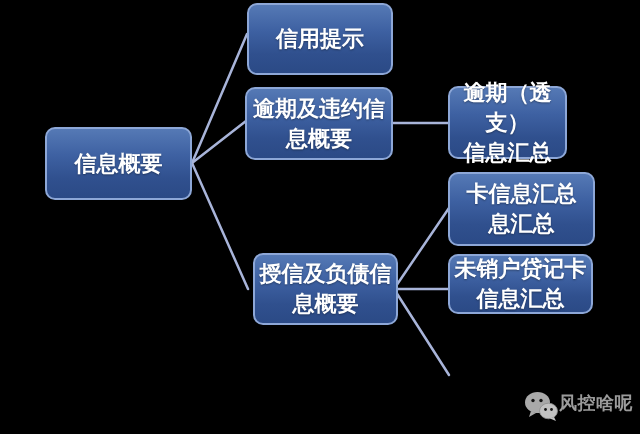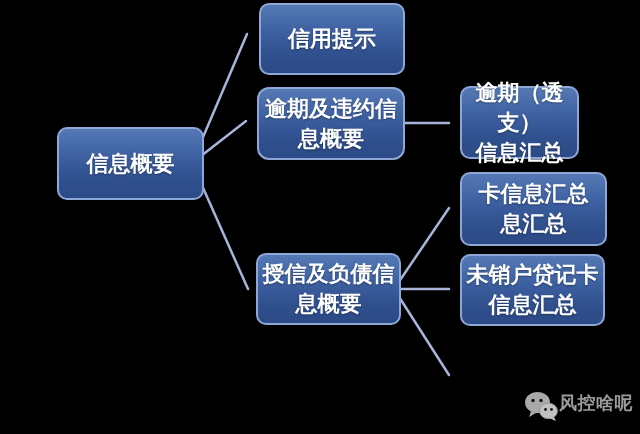--- a/index.html
+++ b/index.html
@@ -27,38 +27,37 @@
     position: absolute;
     z-index: 2;
     box-sizing: border-box;
     background: linear-gradient(180deg, #5579b5 0%, #3e61a2 38%, #30508e 72%, #2b4a86 100%);
     border: 2px solid #8da7d7;
     border-radius: 10px;
     display: flex;
     align-items: center;
     justify-content: center;
     text-align: center;
-    margin-left: 12px;
   }
   .node .lbl {
     color: #ffffff;
     font-weight: bold;
     font-size: 22px;
     line-height: 30px;
     white-space: pre-line;
     text-shadow: 0 1px 2px rgba(0,0,0,0.35);
   }
   
   .n1 { left: 45px;  top: 127px; width: 147px; height: 73px; text-align: right; }
   .n2 { left: 247px; top: 3px;   width: 146px; height: 72px; }
-  .n3 { left: 245px; top: 87px;  width: 148px; height: 73px; border-radius: 12px; }
-  .n4 { left: 244px; top: 253px; width: 145px; height: 72px; }
+  .n3 { left: 245px; top: 87px;  width: 148px; height: 73px; }
+  .n4 { left: 253px; top: 253px; width: 145px; height: 72px; }
   .n5 { left: 448px; top: 86px;  width: 119px; height: 73px; }
   .n6 { left: 448px; top: 172px; width: 147px; height: 74px; }
-  .n7 { left: 448px; top: 254px; width: 145px; height: 72px; }
+  .n7 { left: 448px; top: 254px; width: 145px; height: 60px; }
   .n8 { left: 448px; top: 340px; width: 145px; height: 72px; }
 
   .watermark {
     position: absolute;
     left: 524px;
     top: 391px;
     z-index: 3;
     display: flex;
   }
   .watermark .wm-text {

